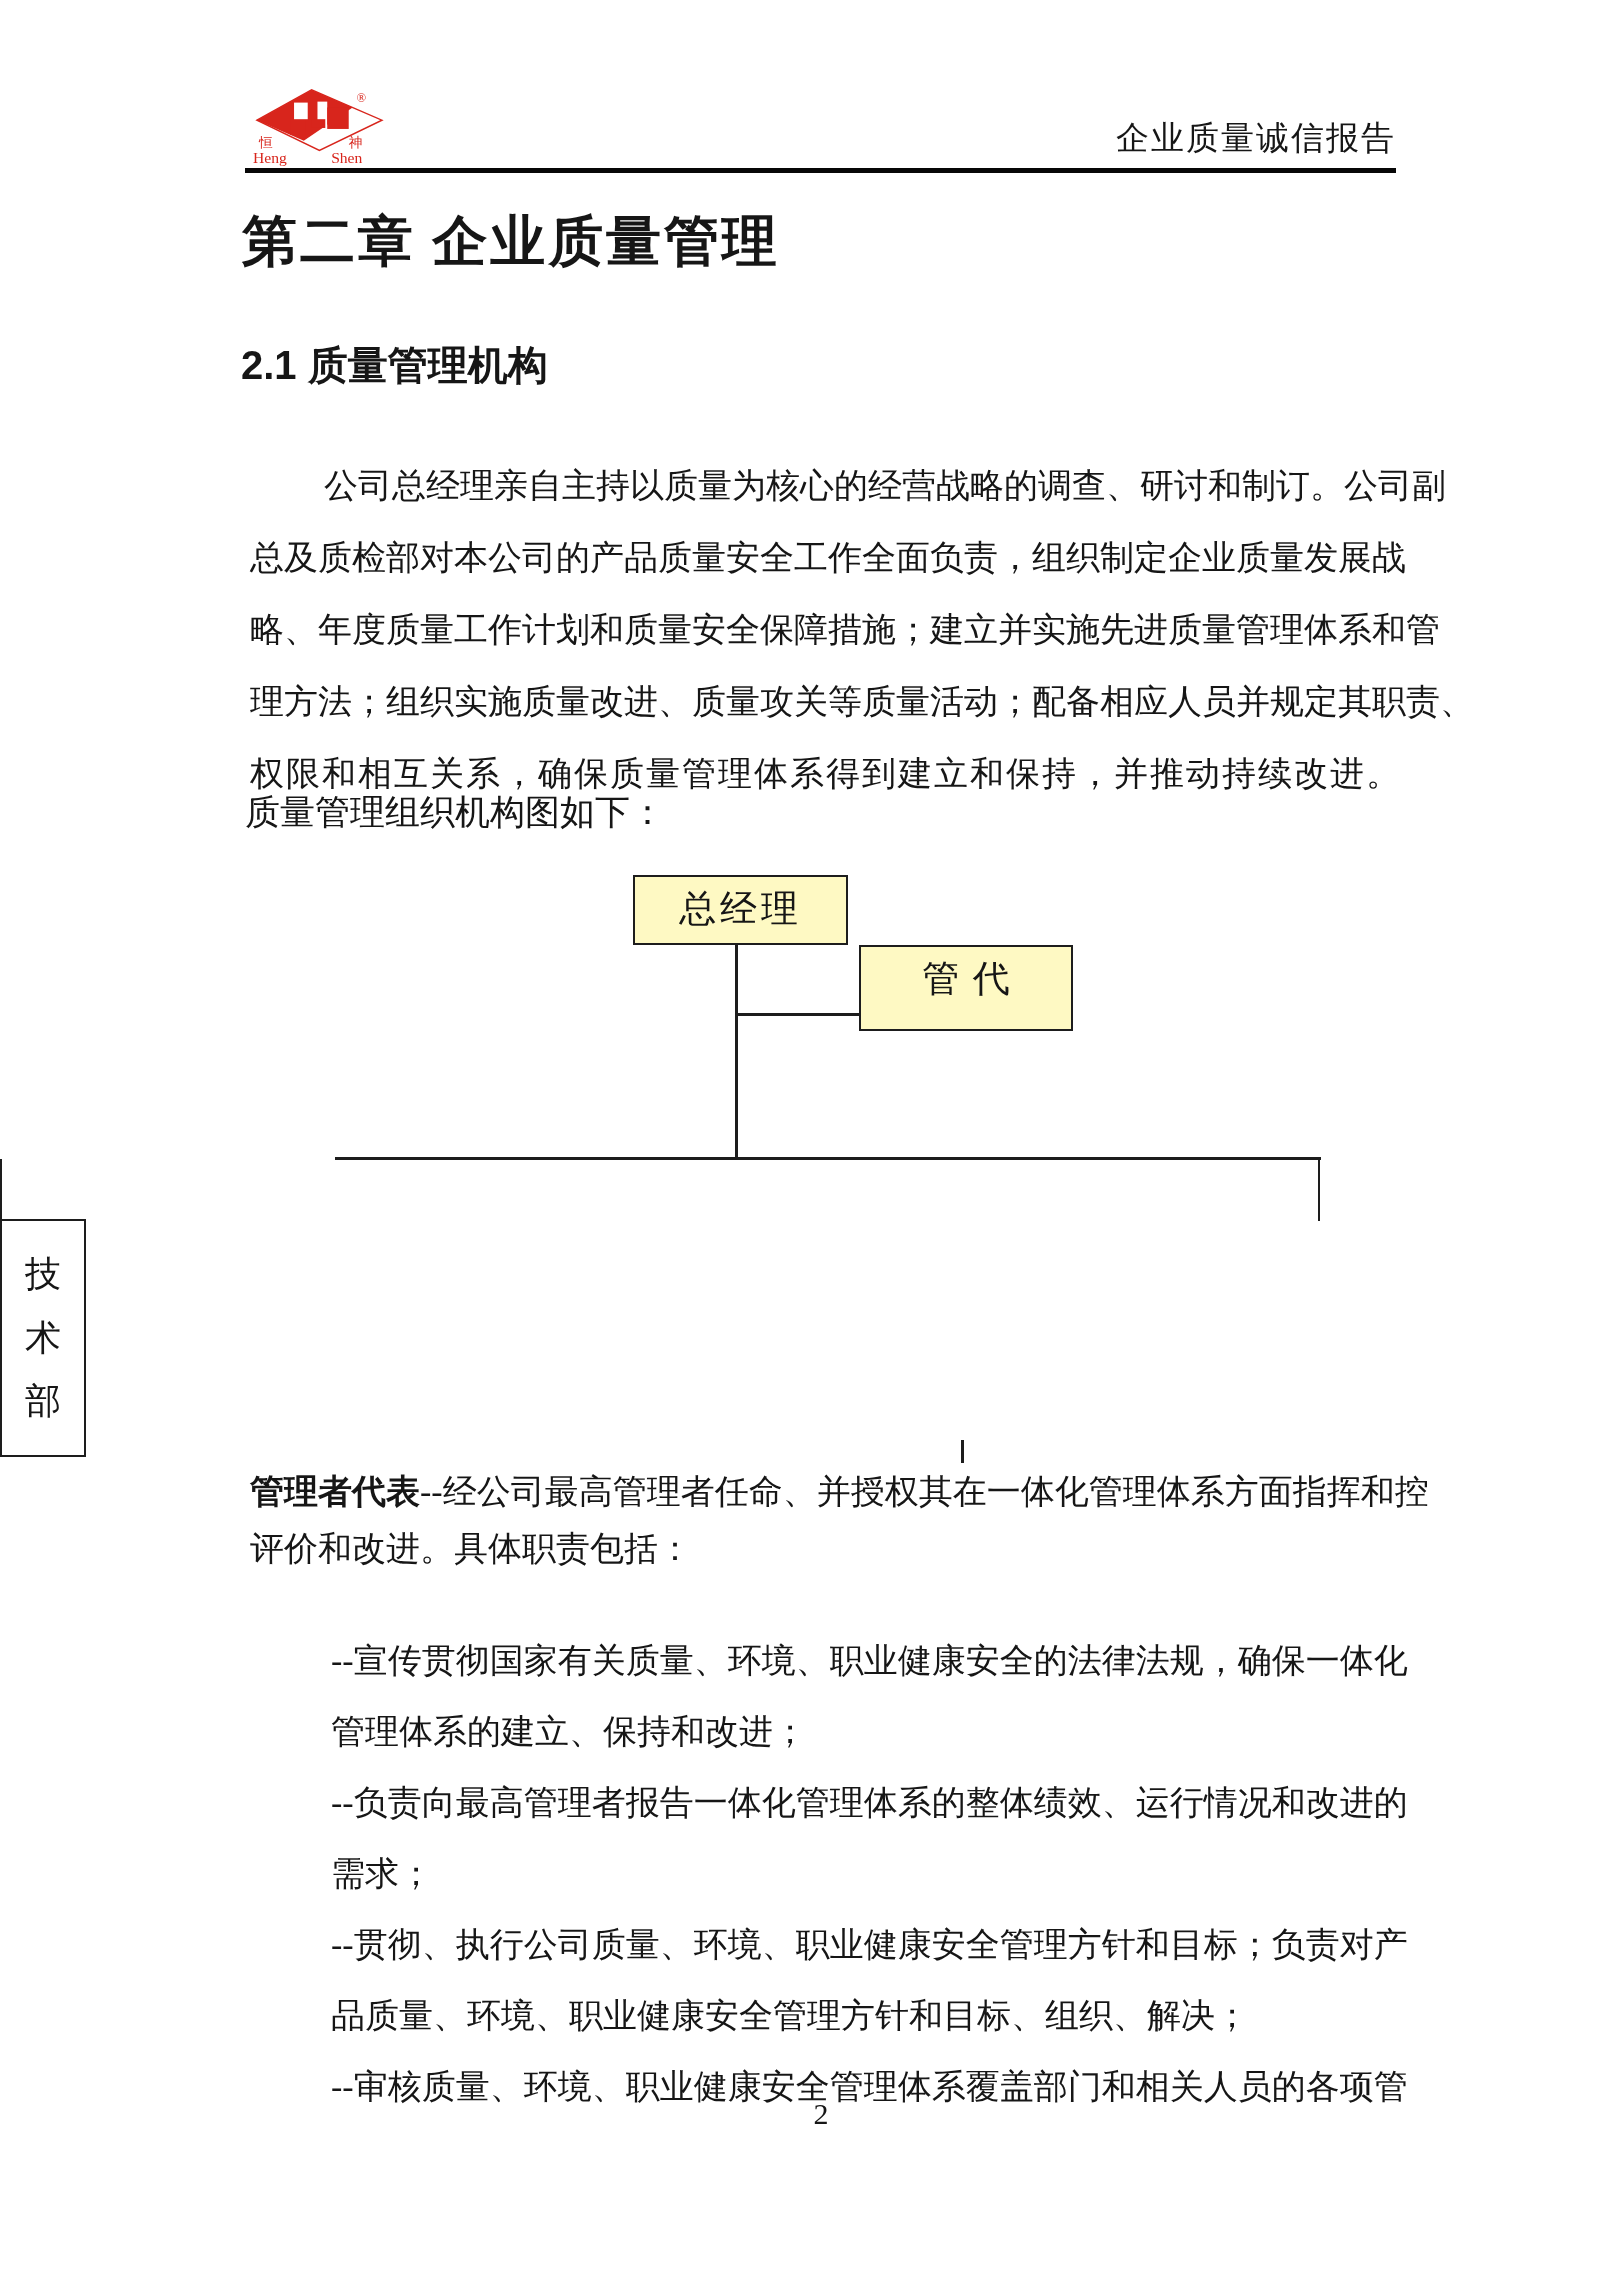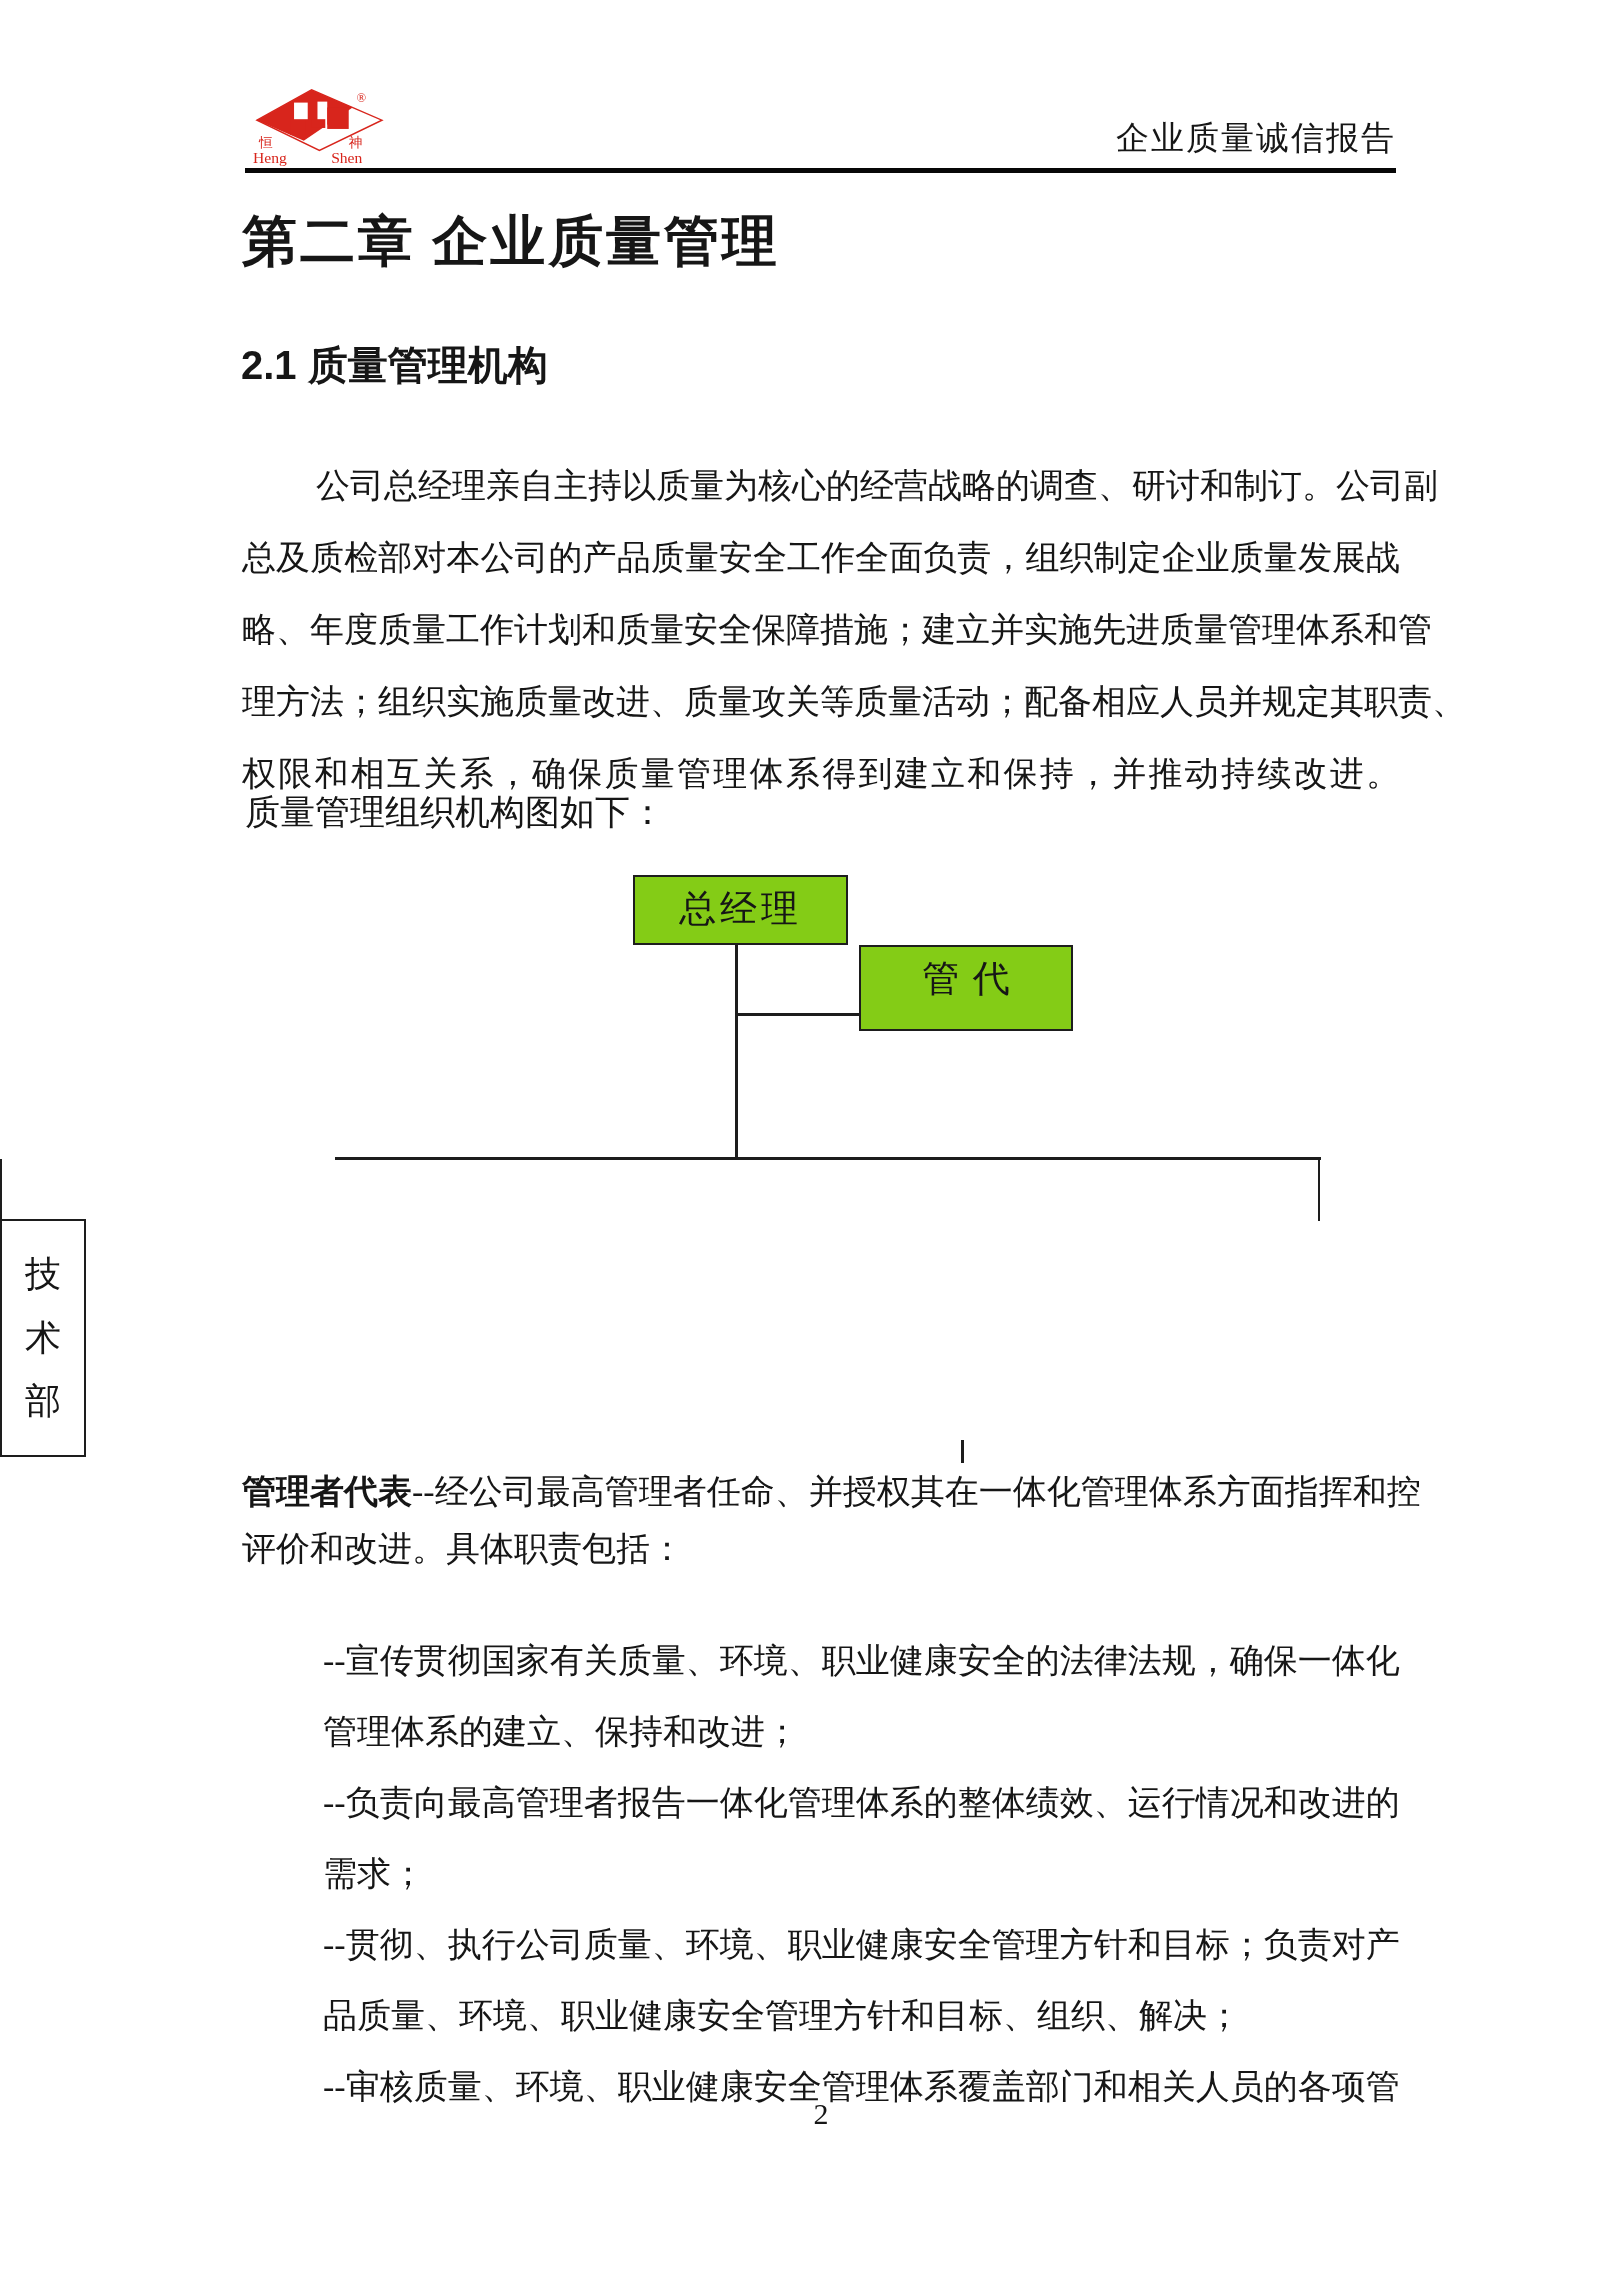--- a/index.html
+++ b/index.html
@@ -18,38 +18,38 @@
   
   .chapter-title{
     position:absolute;left:242px;top:210px;width:1158px;text-align:left;
     font-size:55px;line-height:63px;font-weight:700;letter-spacing:2.9px;white-space:nowrap;
   }
   .section-heading{
     position:absolute;left:241px;top:342px;font-size:40px;line-height:47px;font-weight:700;
     font-family:"Liberation Sans","DejaVu Sans",sans-serif;white-space:nowrap;
   }
   
-  .textline{white-space:nowrap;}
+  .textline{white-space:nowrap;margin-left:8px;}
   .just{text-align:justify;text-align-last:justify;-moz-text-align-last:justify;}
   .para{position:absolute;left:242px;top:450px;width:1158px;font-size:34px;}
   .para .textline{height:72px;line-height:72px;}
   .para .textline:first-child{text-indent:74px;}
   .figure-caption{position:absolute;left:245px;top:790px;font-size:35px;line-height:45px;white-space:nowrap;}
   .rep{position:absolute;left:242px;top:1463px;width:1158px;font-size:34px;}
   .rep .textline{height:57px;line-height:57px;}
   .rep .bold-lead{font-weight:700;}
   .bullets{position:absolute;left:323px;top:1625px;width:1076px;font-size:34px;}
   .bullets .textline{height:71px;line-height:71px;}
   .bullets .textline:nth-child(odd){text-align:justify;text-align-last:justify;-moz-text-align-last:justify;}
   .page-number{position:absolute;left:242px;top:2096px;width:1158px;text-align:center;font-size:30px;line-height:35px;}
   
   .org-chart{position:absolute;left:0;top:0;width:1621px;height:2293px;pointer-events:none;}
   .org-chart>*{position:absolute;}
   .cline{background:#1d1d1d;}
-  .obox{border:2.9px solid #1d1d1d;background:#84cc16;text-align:center;box-sizing:border-box;}
+  .obox{border:2.9px solid #1d1d1d;background:#fef9c3;text-align:center;box-sizing:border-box;}
   .gm-box{left:633px;top:875px;width:215px;height:70px;font-size:37px;line-height:64px;letter-spacing:3.9px;}
   .trunk-line{left:735px;top:943px;width:2.9px;height:216px;}
   .md-connector{left:738px;top:1013px;width:124px;height:2.9px;}
   .md-box{left:859px;top:945px;width:214px;height:86px;font-size:37px;line-height:64px;letter-spacing:13.7px;text-indent:13.7px;}
   .dist-line{left:335px;top:1157px;width:986px;height:2.9px;}
   .drop{top:1159px;width:2px;height:62px;background:#1d1d1d;}
   .drop:nth-of-type(1){left:335px;}
   .drop:nth-of-type(2){left:532px;}
   .drop:nth-of-type(3){left:735px;}
   .drop:nth-of-type(4){left:960px;}

